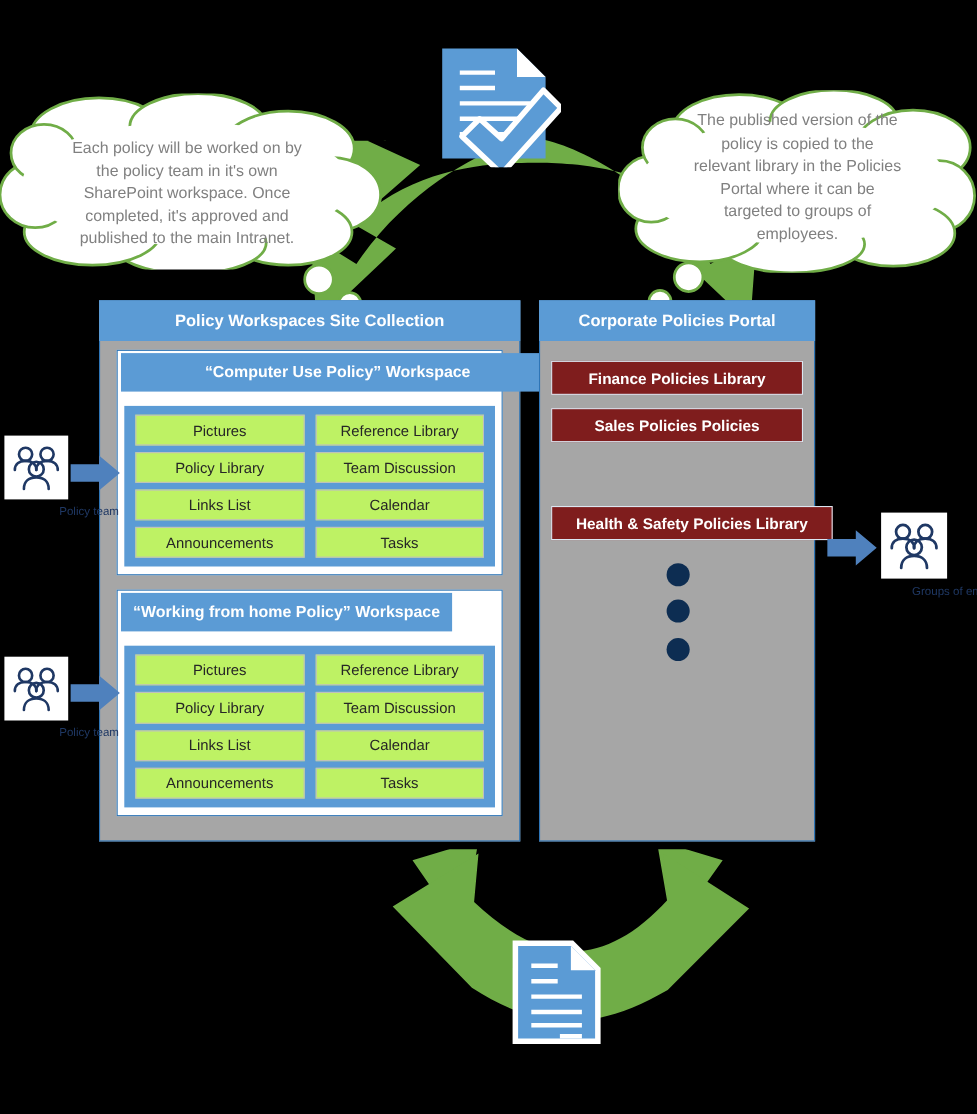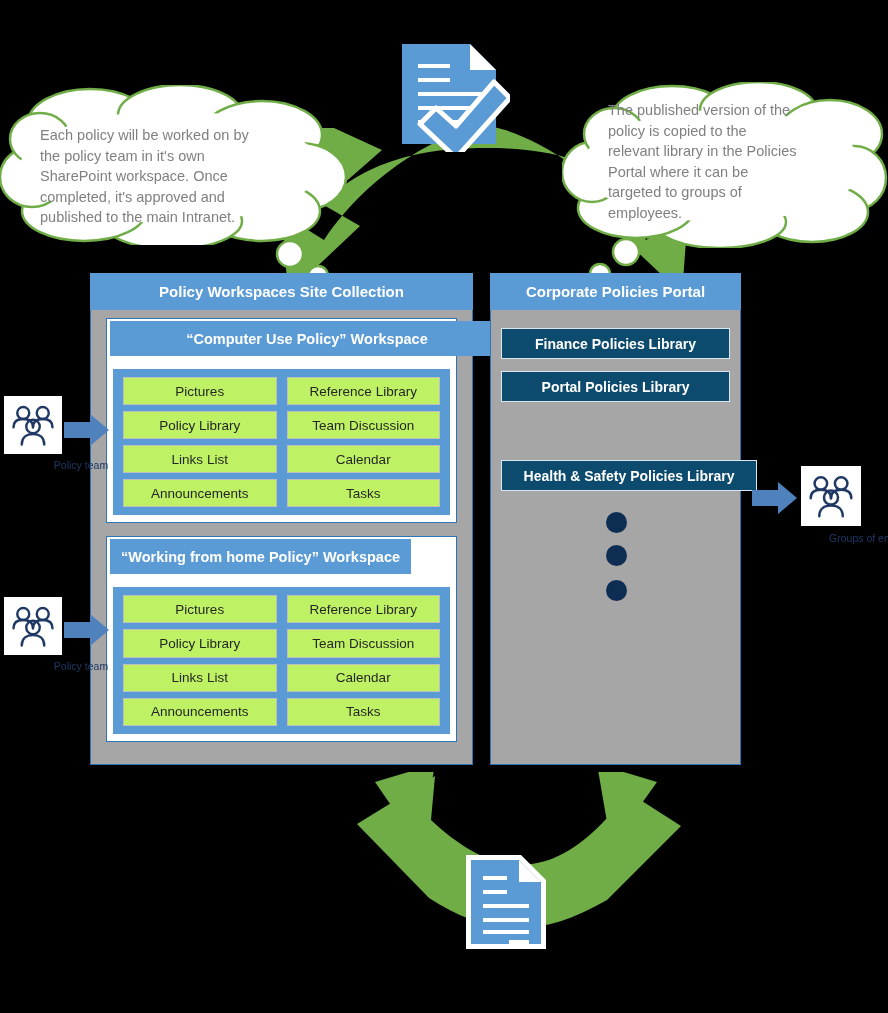--- a/index.html
+++ b/index.html
@@ -5,42 +5,42 @@
 <style>
   html,body{margin:0;padding:0;background:#000;}
   body{width:888px;height:1013px;position:relative;overflow:hidden;
        font-family:"Liberation Sans","DejaVu Sans",sans-serif;}
   #stage{position:absolute;left:0;top:0;width:888px;height:1013px;}
 
   .abs{position:absolute;}
 
   
   .cloud-svg{position:absolute;}
-  .cloud-text{position:absolute;color:#808080;
+  .cloud-text{position:absolute;color:#808080;text-align:center;
               font-size:14.5px;line-height:20.5px;white-space:pre-line;}
 
   
   .panel{position:absolute;background:#a6a6a6;border:1px solid #2e75b6;box-sizing:border-box;}
   .panel-head{position:absolute;background:#5b9bd5;color:#fff;
               font-size:15px;font-weight:bold;display:flex;align-items:center;
               justify-content:center;box-sizing:border-box;}
 
   
   .ws-card{position:absolute;background:#ffffff;border:1px solid #2e75b6;box-sizing:border-box;}
   .ws-head{position:absolute;background:#5b9bd5;color:#fff;font-size:14.5px;
            font-weight:bold;display:flex;align-items:center;justify-content:center;
            box-sizing:border-box;}
   .ws-grid{position:absolute;background:#5b9bd5;box-sizing:border-box;
            display:grid;grid-template-columns:1fr 1fr;}
   .tile{background:#bef264;border:1px solid #bfbfbf;box-sizing:border-box;
         color:#262626;font-size:13.5px;display:flex;align-items:center;
         justify-content:center;text-align:center;}
 
   
-  .lib{position:absolute;background:#0c4a6e;border:1px solid #dce6f1;box-sizing:border-box;
+  .lib{position:absolute;background:#7f1d1d;border:1px solid #dce6f1;box-sizing:border-box;
        color:#fff;font-size:14px;font-weight:bold;display:flex;align-items:center;
        justify-content:center;text-align:right;}
 
   .dot{position:absolute;border-radius:50%;background:#0d2d52;}
 
   
   .people-box{position:absolute;background:#ffffff;display:flex;
               align-items:center;justify-content:center;}
   .people-label{position:absolute;color:#1f3864;font-size:10.5px;
                 text-align:center;white-space:nowrap;padding-left:48px;}
@@ -175,21 +175,21 @@
     <div class="tile">Links List</div>
     <div class="tile">Calendar</div>
     <div class="tile">Announcements</div>
     <div class="tile">Tasks</div>
   </div>
 
   <div class="panel" style="left:490px;top:273px;width:251px;height:492px;"></div>
   <div class="panel-head" style="left:490px;top:273px;width:251px;height:37px;">Corporate Policies Portal</div>
 
   <div class="lib" style="left:501px;top:328px;width:229px;height:31px;">Finance Policies Library</div>
-  <div class="lib" style="left:501px;top:371px;width:229px;height:31px;">Portal Policies Library</div>
+  <div class="lib" style="left:501px;top:371px;width:229px;height:31px;">Sales Policies Policies</div>
   <div class="lib" style="left:501px;top:460px;width:256px;height:31px;">Health &amp; Safety Policies Library</div>
 
   <div class="dot" style="left:606px;top:512px;width:21px;height:21px;"></div>
   <div class="dot" style="left:606px;top:545px;width:21px;height:21px;"></div>
   <div class="dot" style="left:606px;top:580px;width:21px;height:21px;"></div>
 
   <div class="people-box" style="left:4px;top:396px;width:58px;height:58px;">
     <svg viewBox="0 0 64 64" width="48" height="48">
       <g fill="none" stroke="#1f3864" stroke-width="3.2" stroke-linecap="round" stroke-linejoin="round">
         <circle cx="19" cy="16" r="8"></circle>

